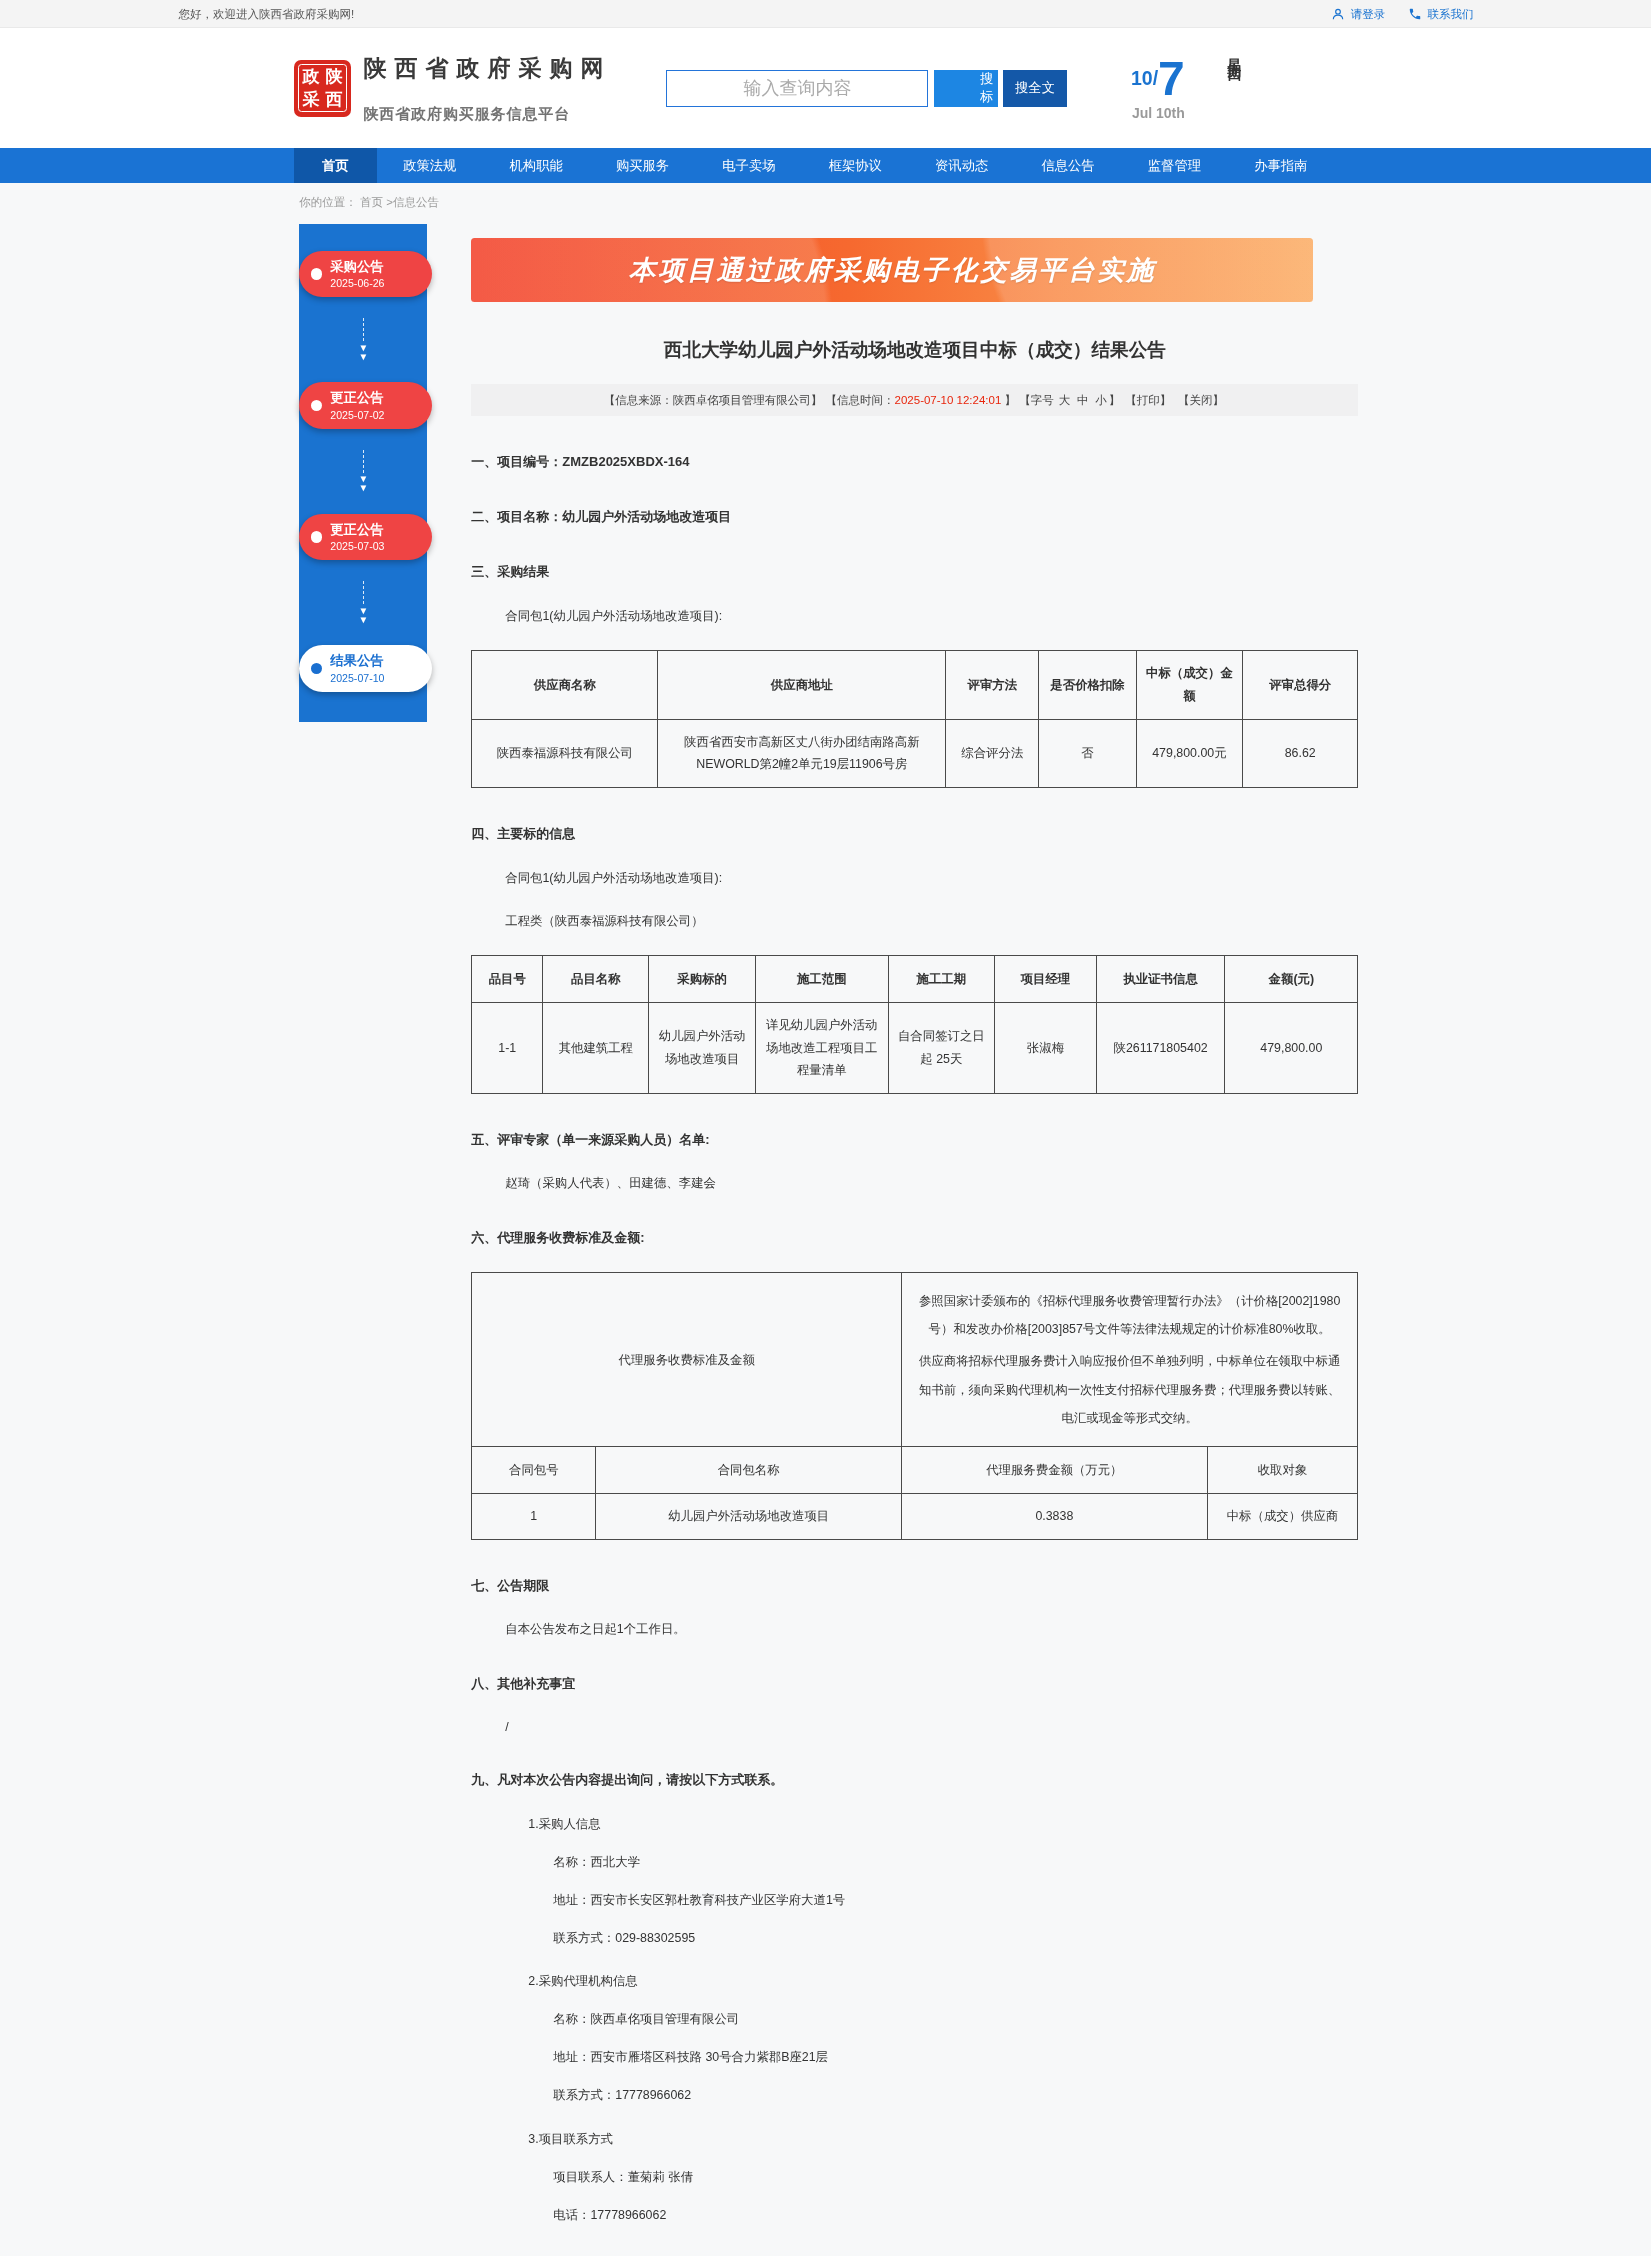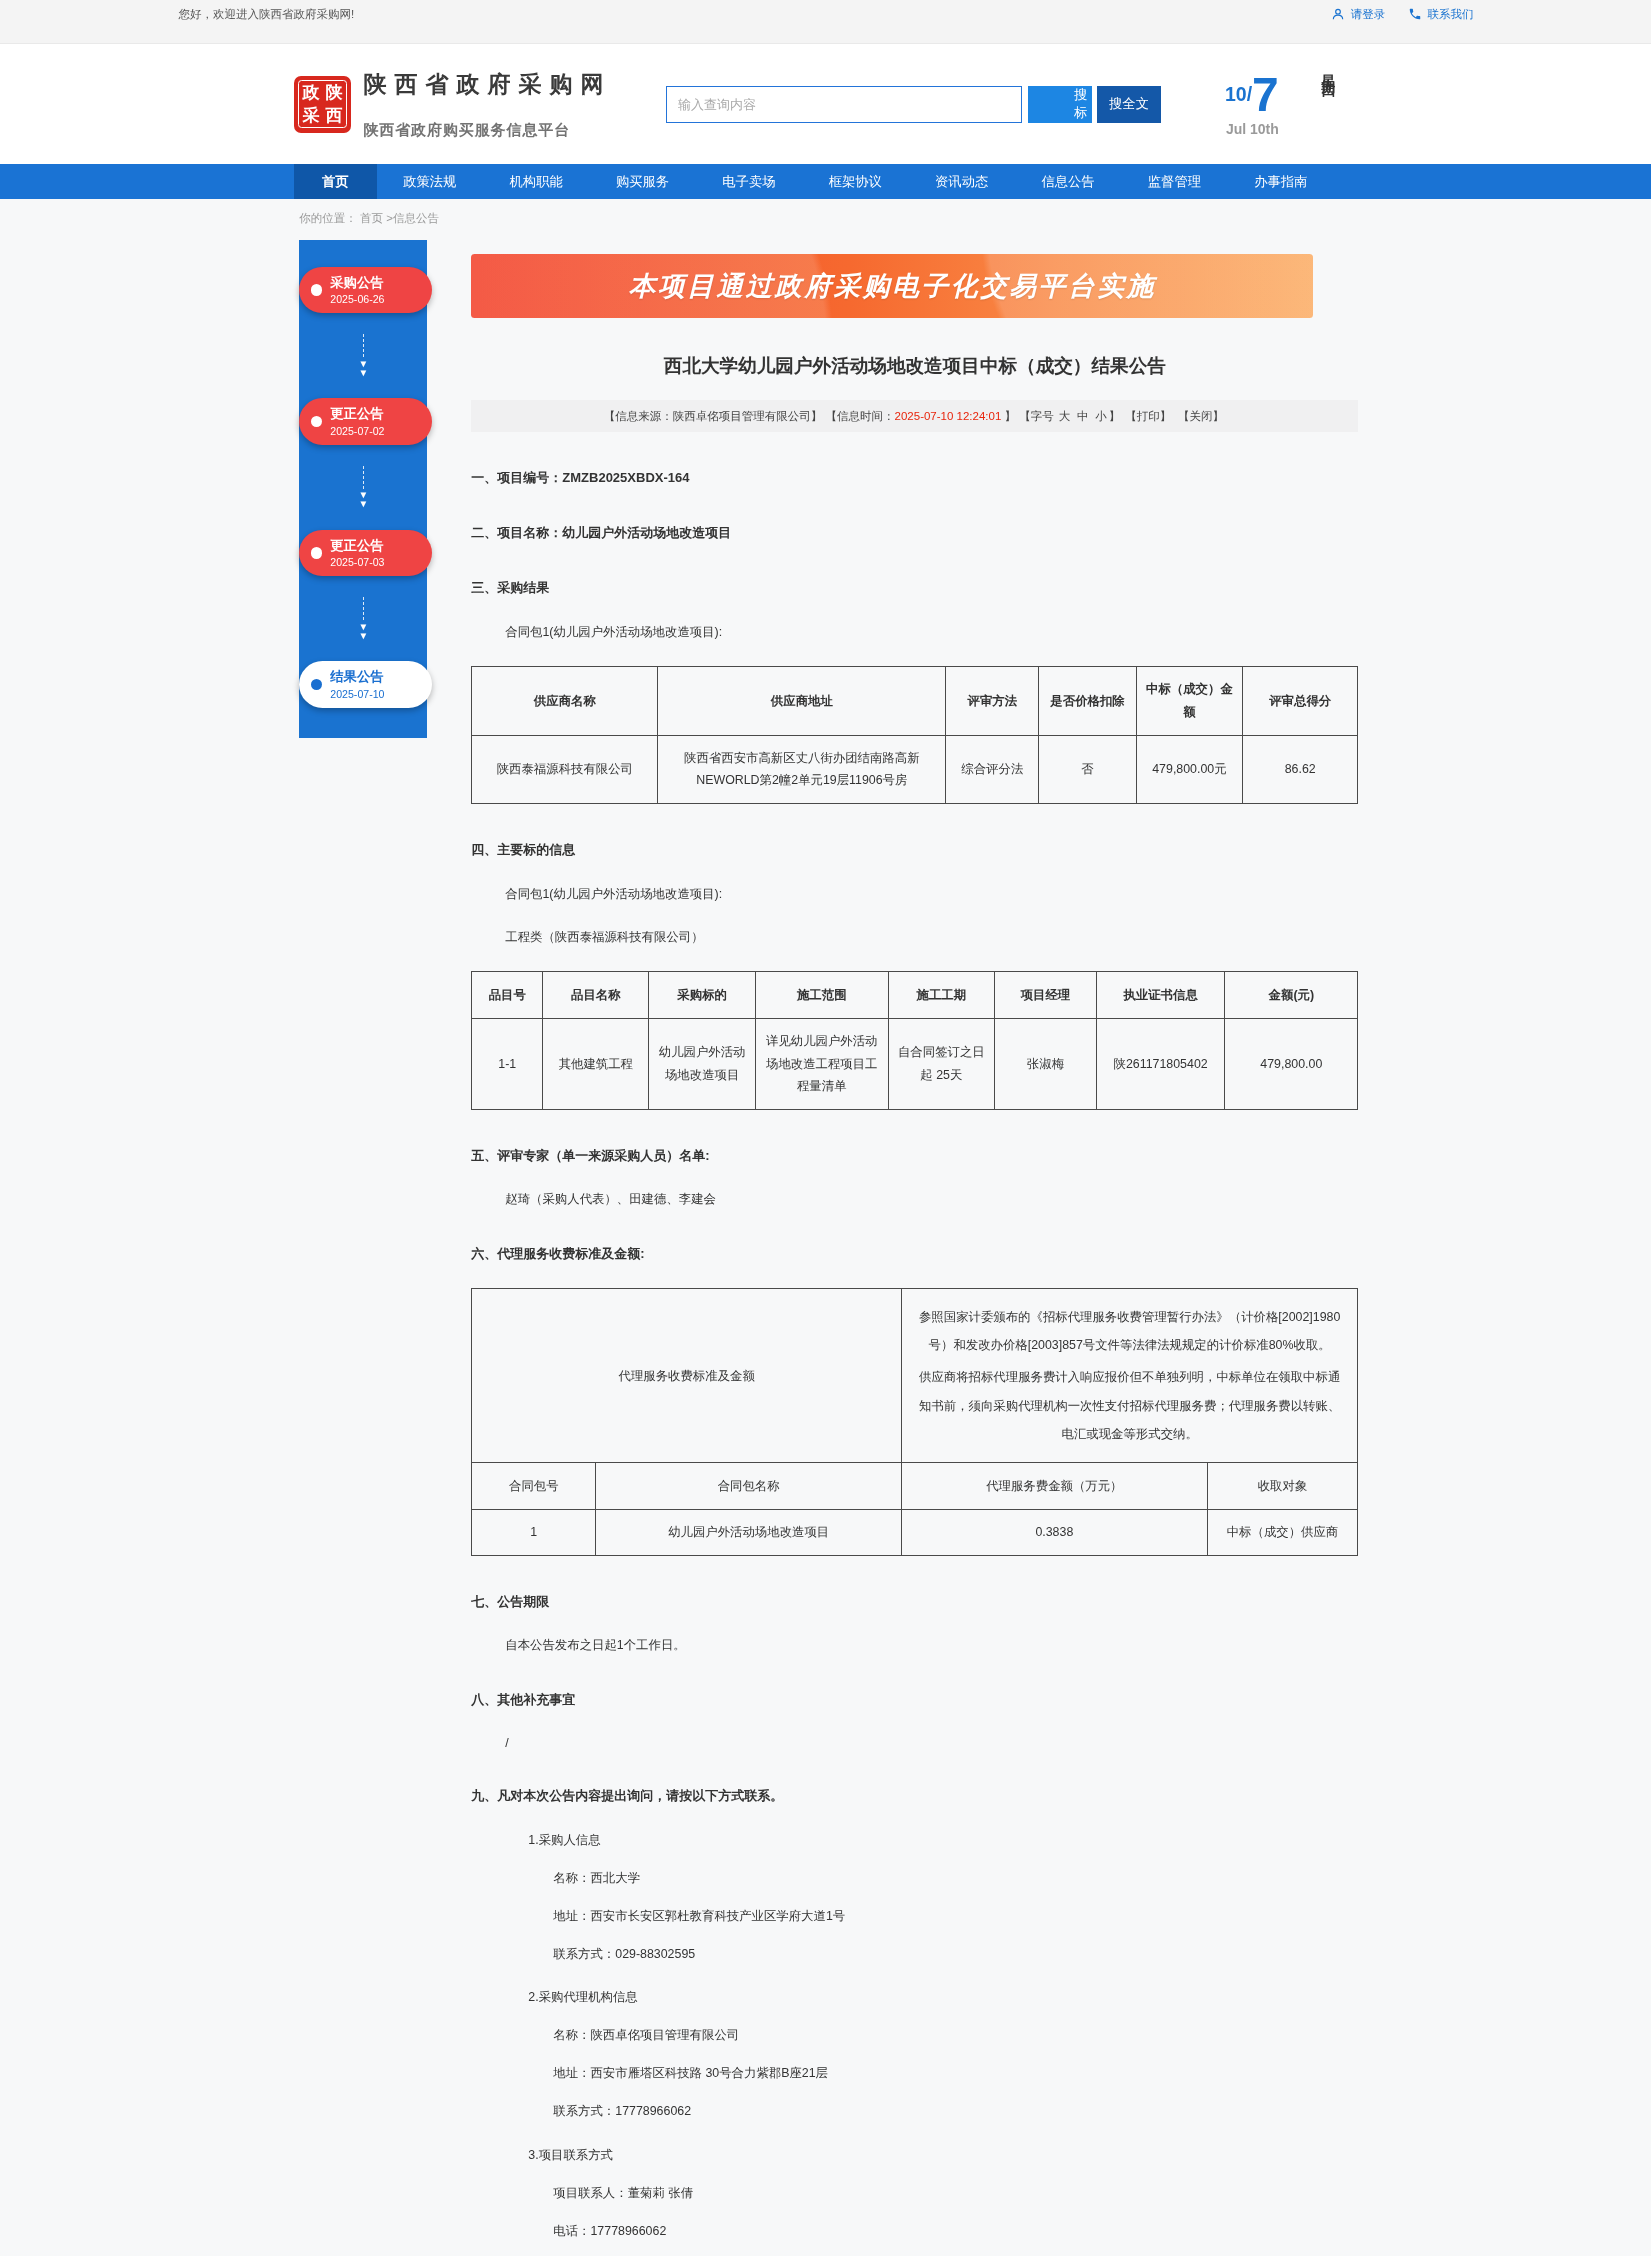--- a/index.html
+++ b/index.html
@@ -6,37 +6,37 @@
   html,body { background:#fff; }
   body {
     width: 1652px;
     font-family: "Liberation Sans", "DejaVu Sans", sans-serif;
     color:#333;
   }
   .container { width: 1064px; margin: 0 auto; position: relative; }
   .container-wide { width: 1295px; margin: 0 auto; display:flex; align-items:center; justify-content:space-between; }
 
   
-  .topbar { height: 44px; background:#f4f4f4; border-bottom:0.9px solid #e9e9e9; font-size:11.5px; color:#555; }
+  .topbar { height: 28px; background:#f4f4f4; border-bottom:0.9px solid #e9e9e9; font-size:11.5px; color:#555; }
   .topbar .container-wide { height:28px; }
   .topbar-right { display:flex; align-items:center; gap:23px; }
   .top-link { display:flex; align-items:center; gap:5.3px; color:#1a73d0; cursor:pointer; }
   .top-link svg { display:block; }
 
   
   .site-header { height: 120px; background:#fff; }
   .site-header .container { display:flex; align-items:center; height:120px; }
   .logo-group { display:flex; align-items:center; gap:12.4px; }
   .seal { width:57px; height:57px; background:#d8281e; border-radius:7px; padding:4.4px; flex:none; }
   .seal-inner { width:100%; height:100%; border:1.8px solid #fff; border-radius:3.5px; display:grid; grid-template-columns:1fr 1fr; align-items:center; justify-items:center; }
   .seal-inner span { color:#fff; font-size:17px; font-weight:700; line-height:1; }
   .site-title { font-size:23px; font-weight:700; color:#3a3a3a; letter-spacing:8px; }
   .site-subtitle { font-size:15px; font-weight:600; color:#737373; margin-top:21px; letter-spacing:0.9px; }
   .search-group { display:flex; align-items:center; margin-left:55px; }
-  .search-input { width:356px; height:37px; border:1.8px solid #2374d9; padding:0 10.6px; font-size:13px; color:#333; outline:none; }
+  .search-input { width:262px; height:37px; border:1.8px solid #2374d9; padding:0 10.6px; font-size:18px; color:#333; outline:none;text-align:center; }
   .search-input::placeholder { color:#aaa; }
   .btn-search { height:37px; width:64px; border:none; color:#fff; font-size:13.3px; cursor:pointer; }
   .btn-search.title { background:#1d86e3; margin-left:5.3px;padding-left:42px; }
   .btn-search.full { background:#1458a8; margin-left:5.3px; }
   .date-group { margin-left:64px; text-align:right; }
   .date-line { color:#1a73d0; font-weight:700; display:flex; align-items:flex-start; justify-content:flex-end; }
   .date-line .m { font-size:19.5px; margin-top:12.4px; }
   .date-line .d { font-size:48px; line-height:1; }
   .date-en { font-size:14px; font-weight:700; color:#9a9a9a; margin-top:1.8px;text-align:right; }
   .weekday { writing-mode: vertical-lr; text-orientation: upright; font-size:14px; font-weight:700; color:#333; letter-spacing:5.3px; margin-left:41px; height:82px; }

